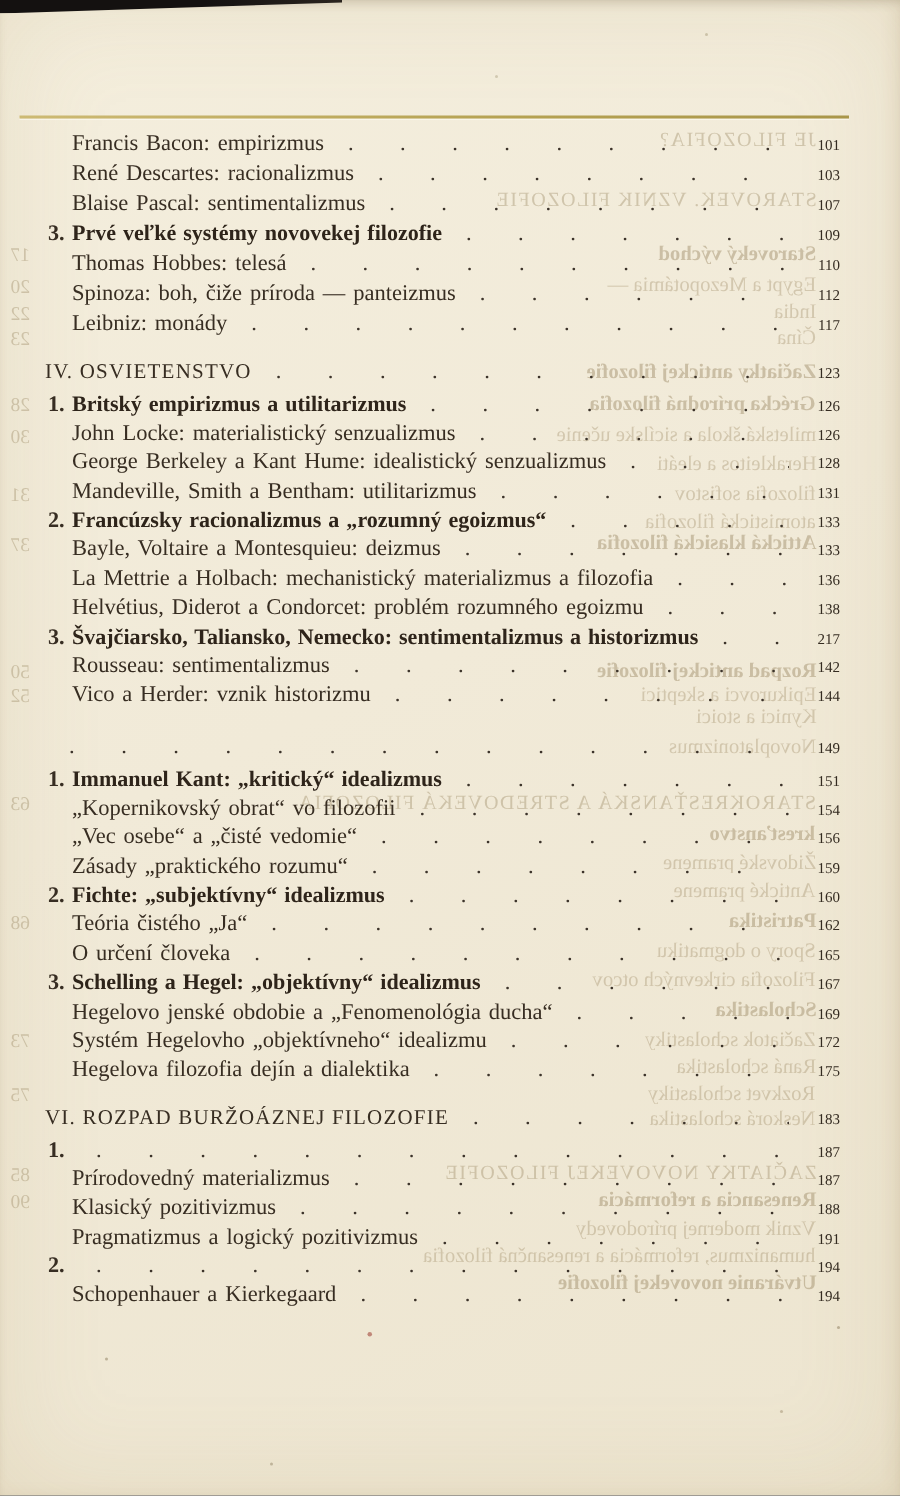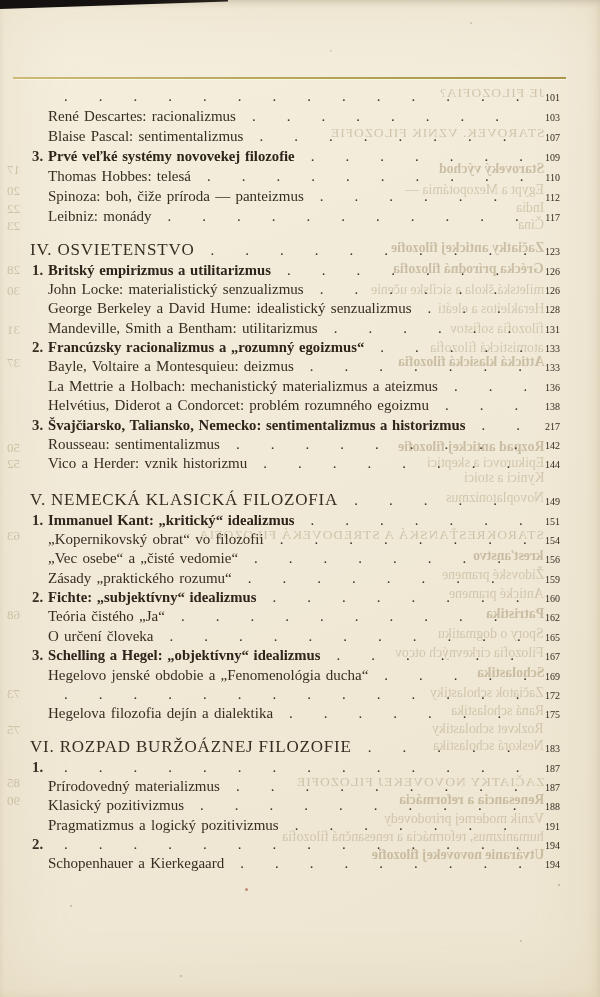--- a/index.html
+++ b/index.html
@@ -42,21 +42,21 @@
     font-size:13px;filter:blur(.45px);
   }
   
   .toc-group{position:absolute;left:0;right:0;}
   .row{
     display:flex;align-items:baseline;position:relative;
     height:19.4px;padding:0 40px 0 48px;white-space:nowrap;
   }
   .g1 .row{height:19.95px;}
   .row.chapter{height:21.5px;padding-left:30px;}
-  .row.chapter .lbl{font-size:17px;letter-spacing:.8px;text-align:center;}
+  .row.chapter .lbl{font-size:14px;letter-spacing:.8px;text-align:center;}
   .row .num{position:absolute;left:32px;font-weight:700;font-size:14.8px;}
   .row.item .lbl{font-weight:700;font-size:14.7px;word-spacing:1px;color:#2e241a;}
   .row.sub .lbl{font-size:15px;word-spacing:1.5px;}
   .lbl{flex:0 0 auto;}
   .leader{
     flex:1 1 0;min-width:0;overflow:hidden;
     padding-left:16px;letter-spacing:31px;
     font-size:15px;color:#3c332a;
   }
   .pg{flex:0 0 34px;text-align:right;font-size:10px;color:#342b21;}
@@ -116,20 +116,21 @@
       <span class="gnum" style="top: 528px;">63</span>
       <span class="gnum" style="top: 607px;">68</span>
       <span class="gnum" style="top: 686px;">73</span>
       <span class="gnum" style="top: 722px;">75</span>
       <span class="gnum" style="top: 775px;">85</span>
       <span class="gnum" style="top: 793px;">90</span>
     </div>
   <div id="toc">
       <div class="toc-group g1" style="top: 88px;">
         <div class="row sub">
+          <span class="lbl">Francis Bacon: empirizmus</span>
           <span class="leader">........................</span>
           <span class="pg">101</span>
         </div>
         <div class="row sub">
           <span class="lbl">René Descartes: racionalizmus</span>
           <span class="leader">........................</span>
           <span class="pg">103</span>
         </div>
         <div class="row sub">
           <span class="lbl">Blaise Pascal: sentimentalizmus</span>
@@ -169,42 +170,42 @@
           <span class="lbl">Britský empirizmus a utilitarizmus</span>
           <span class="leader">........................</span>
           <span class="pg">126</span>
         </div>
         <div class="row sub">
           <span class="lbl">John Locke: materialistický senzualizmus</span>
           <span class="leader">........................</span>
           <span class="pg">126</span>
         </div>
         <div class="row sub">
-          <span class="lbl">George Berkeley a David Hume: idealistický senzualizmus</span>
+          <span class="lbl">George Berkeley a Kant Hume: idealistický senzualizmus</span>
           <span class="leader">........................</span>
           <span class="pg">128</span>
         </div>
         <div class="row sub">
           <span class="lbl">Mandeville, Smith a Bentham: utilitarizmus</span>
           <span class="leader">........................</span>
           <span class="pg">131</span>
         </div>
         <div class="row item">
           <span class="num">2.</span>
           <span class="lbl">Francúzsky racionalizmus a „rozumný egoizmus“</span>
           <span class="leader">........................</span>
           <span class="pg">133</span>
         </div>
         <div class="row sub">
           <span class="lbl">Bayle, Voltaire a Montesquieu: deizmus</span>
           <span class="leader">........................</span>
           <span class="pg">133</span>
         </div>
         <div class="row sub">
-          <span class="lbl">La Mettrie a Holbach: mechanistický materializmus a ateizmus</span>
+          <span class="lbl">La Mettrie a Holbach: mechanistický materializmus a filozofia</span>
           <span class="leader">........................</span>
           <span class="pg">136</span>
         </div>
         <div class="row sub">
           <span class="lbl">Helvétius, Diderot a Condorcet: problém rozumného egoizmu</span>
           <span class="leader">........................</span>
           <span class="pg">138</span>
         </div>
         <div class="row item">
           <span class="num">3.</span>
@@ -218,21 +219,20 @@
           <span class="pg">142</span>
         </div>
         <div class="row sub">
           <span class="lbl">Vico a Herder: vznik historizmu</span>
           <span class="leader">........................</span>
           <span class="pg">144</span>
         </div>
       </div>
       <div class="toc-group" style="top: 490px;">
         <div class="row chapter">
-          <span class="lbl">V. NEMECKÁ KLASICKÁ FILOZOFIA</span>
           <span class="leader">........................</span>
           <span class="pg">149</span>
         </div>
         <div class="row item">
           <span class="num">1.</span>
           <span class="lbl">Immanuel Kant: „kritický“ idealizmus</span>
           <span class="leader">........................</span>
           <span class="pg">151</span>
         </div>
         <div class="row sub">
@@ -271,20 +271,21 @@
           <span class="lbl">Schelling a Hegel: „objektívny“ idealizmus</span>
           <span class="leader">........................</span>
           <span class="pg">167</span>
         </div>
         <div class="row sub">
           <span class="lbl">Hegelovo jenské obdobie a „Fenomenológia ducha“</span>
           <span class="leader">........................</span>
           <span class="pg">169</span>
         </div>
         <div class="row sub">
+          <span class="lbl">Systém Hegelovho „objektívneho“ idealizmu</span>
           <span class="leader">........................</span>
           <span class="pg">172</span>
         </div>
         <div class="row sub">
           <span class="lbl">Hegelova filozofia dejín a dialektika</span>
           <span class="leader">........................</span>
           <span class="pg">175</span>
         </div>
       </div>
       <div class="toc-group" style="top: 737px;">

